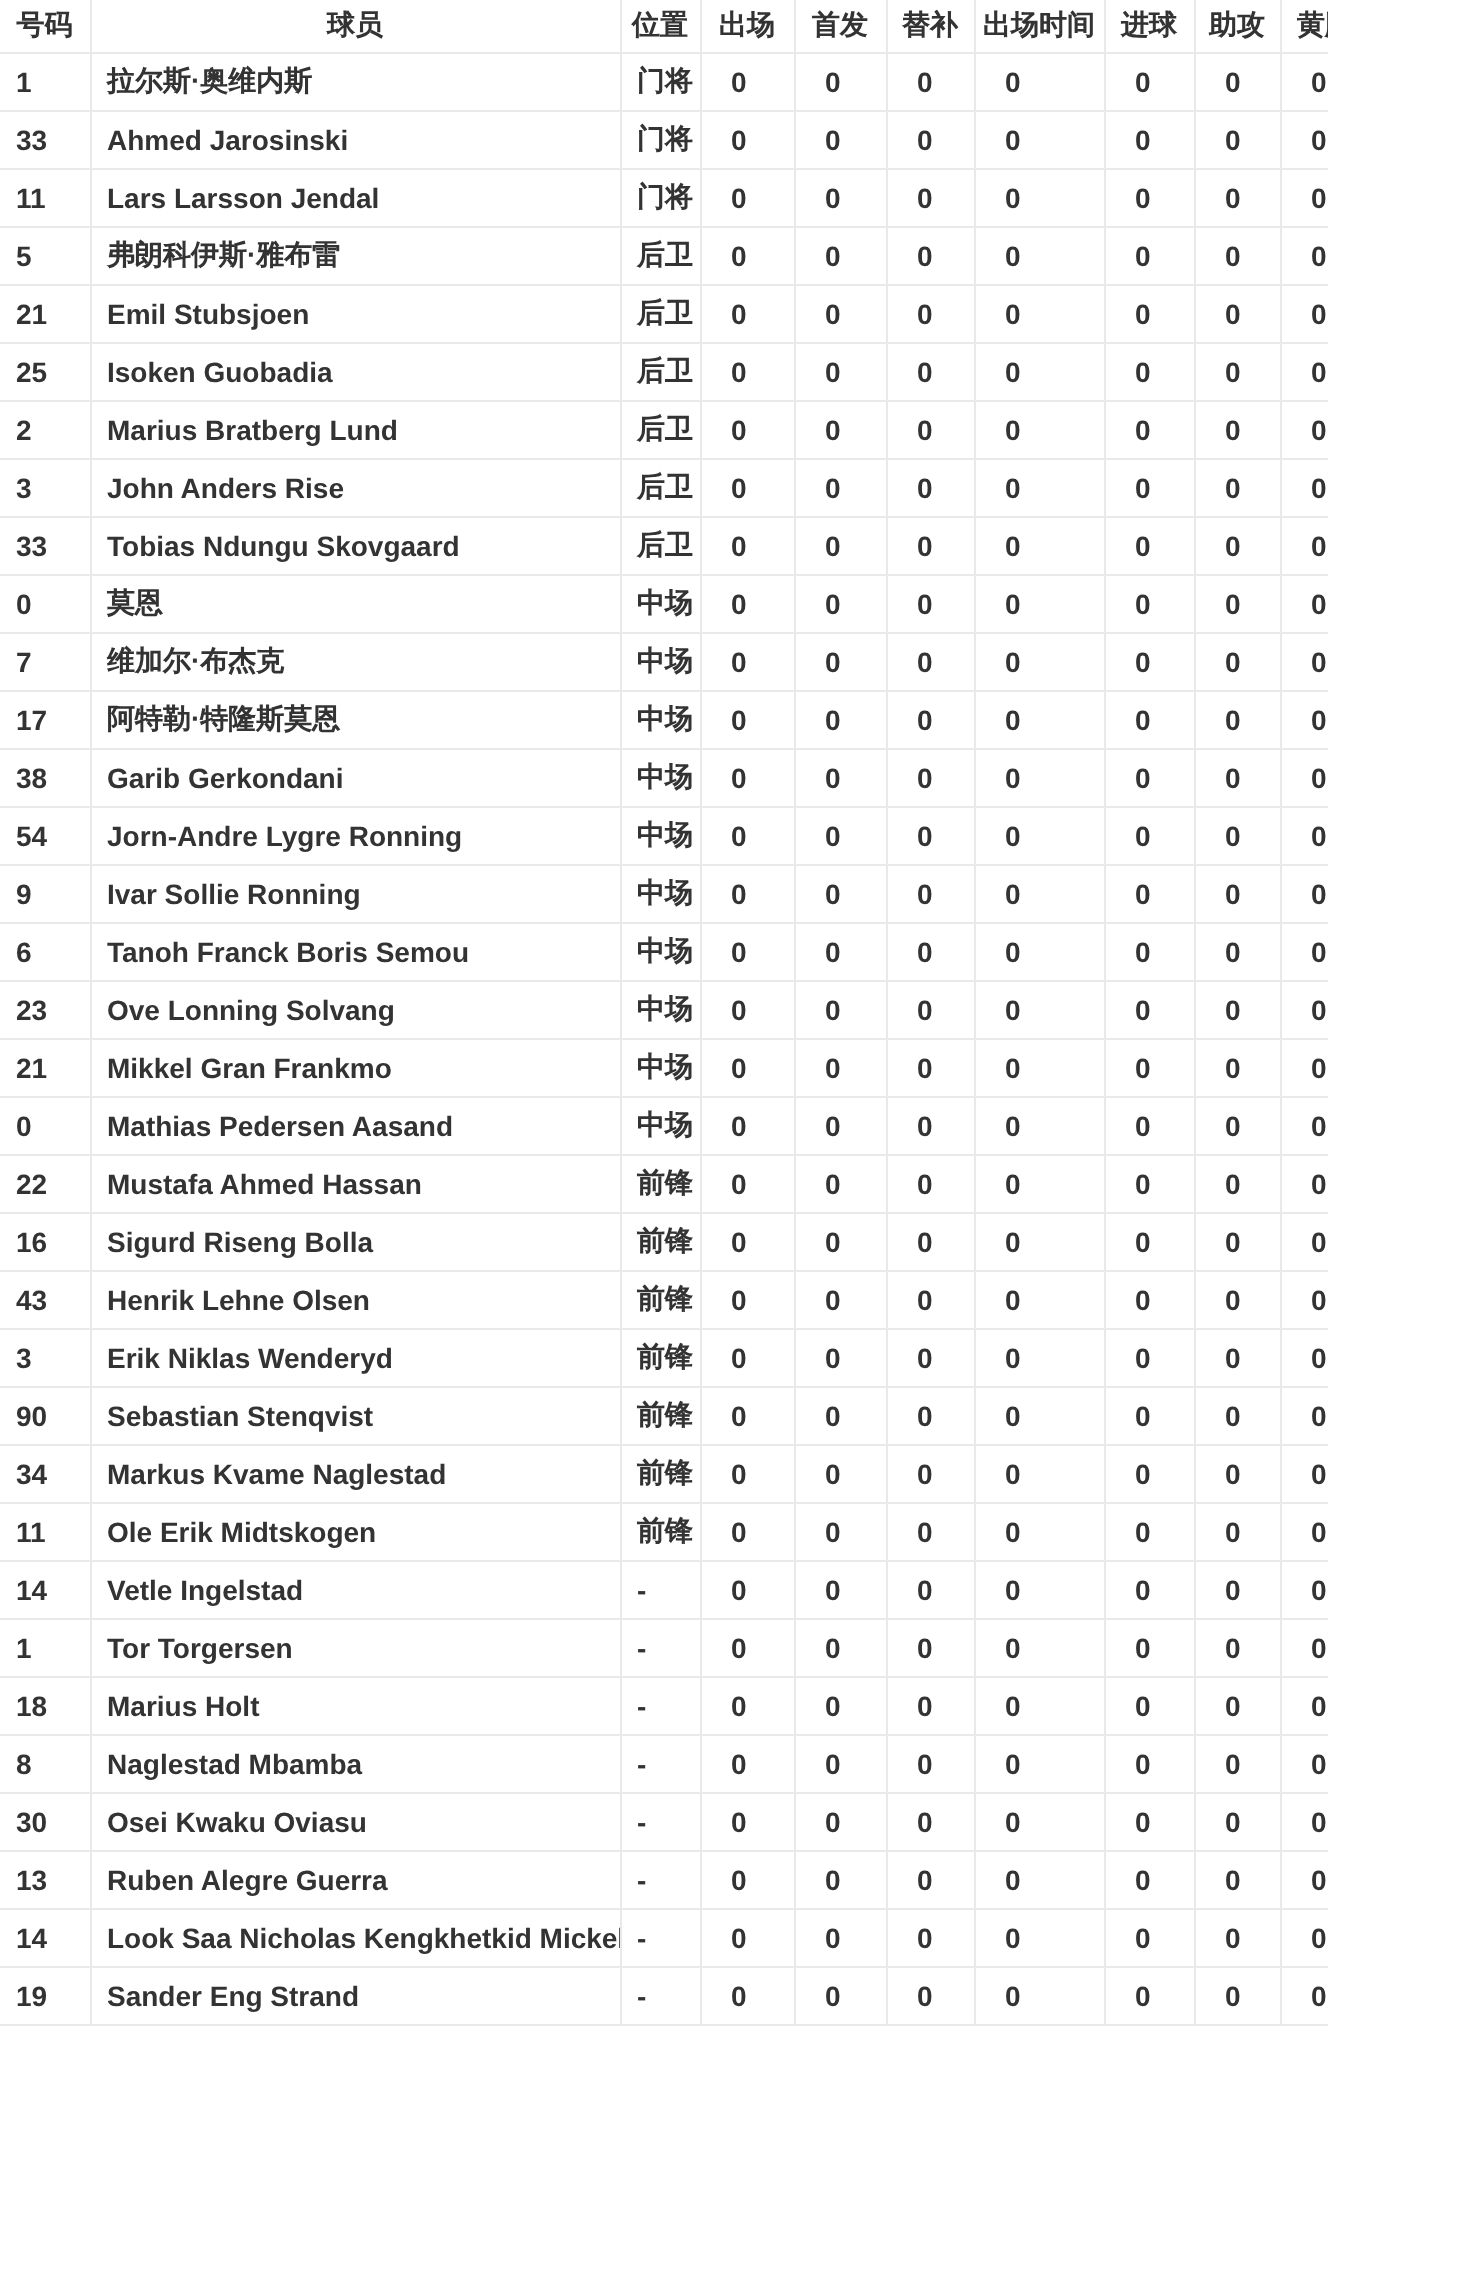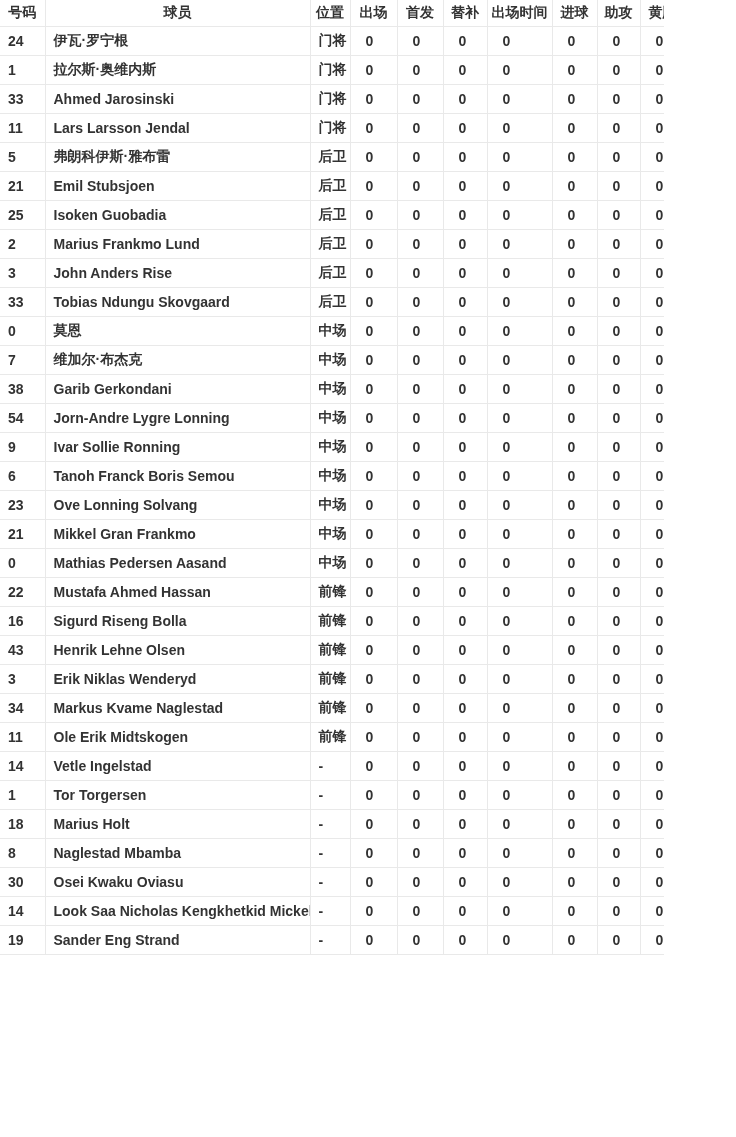--- a/index.html
+++ b/index.html
@@ -90,33 +90,20 @@
           <th>替补</th>
           <th>出场时间</th>
           <th>进球</th>
           <th>助攻</th>
           <th>黄牌</th>
           <th>红牌</th>
         </tr>
     </thead>
     <tbody>
         <tr>
-          <td>24</td>
-          <td>伊瓦·罗宁根</td>
-          <td>门将</td>
-          <td class="stat">0</td>
-          <td class="stat">0</td>
-          <td class="stat">0</td>
-          <td class="stat">0</td>
-          <td class="stat">0</td>
-          <td class="stat">0</td>
-          <td class="stat">0</td>
-          <td class="stat">0</td>
-        </tr>
-        <tr>
           <td>1</td>
           <td>拉尔斯·奥维内斯</td>
           <td>门将</td>
           <td class="stat">0</td>
           <td class="stat">0</td>
           <td class="stat">0</td>
           <td class="stat">0</td>
           <td class="stat">0</td>
           <td class="stat">0</td>
           <td class="stat">0</td>
@@ -182,21 +169,21 @@
           <td class="stat">0</td>
           <td class="stat">0</td>
           <td class="stat">0</td>
           <td class="stat">0</td>
           <td class="stat">0</td>
           <td class="stat">0</td>
           <td class="stat">0</td>
         </tr>
         <tr>
           <td>2</td>
-          <td>Marius Frankmo Lund</td>
+          <td>Marius Bratberg Lund</td>
           <td>后卫</td>
           <td class="stat">0</td>
           <td class="stat">0</td>
           <td class="stat">0</td>
           <td class="stat">0</td>
           <td class="stat">0</td>
           <td class="stat">0</td>
           <td class="stat">0</td>
           <td class="stat">0</td>
         </tr>
@@ -246,35 +233,48 @@
           <td class="stat">0</td>
           <td class="stat">0</td>
           <td class="stat">0</td>
           <td class="stat">0</td>
           <td class="stat">0</td>
           <td class="stat">0</td>
           <td class="stat">0</td>
           <td class="stat">0</td>
         </tr>
         <tr>
+          <td>17</td>
+          <td>阿特勒·特隆斯莫恩</td>
+          <td>中场</td>
+          <td class="stat">0</td>
+          <td class="stat">0</td>
+          <td class="stat">0</td>
+          <td class="stat">0</td>
+          <td class="stat">0</td>
+          <td class="stat">0</td>
+          <td class="stat">0</td>
+          <td class="stat">0</td>
+        </tr>
+        <tr>
           <td>38</td>
           <td>Garib Gerkondani</td>
           <td>中场</td>
           <td class="stat">0</td>
           <td class="stat">0</td>
           <td class="stat">0</td>
           <td class="stat">0</td>
           <td class="stat">0</td>
           <td class="stat">0</td>
           <td class="stat">0</td>
           <td class="stat">0</td>
         </tr>
         <tr>
           <td>54</td>
-          <td>Jorn-Andre Lygre Lonning</td>
+          <td>Jorn-Andre Lygre Ronning</td>
           <td>中场</td>
           <td class="stat">0</td>
           <td class="stat">0</td>
           <td class="stat">0</td>
           <td class="stat">0</td>
           <td class="stat">0</td>
           <td class="stat">0</td>
           <td class="stat">0</td>
           <td class="stat">0</td>
         </tr>
@@ -389,20 +389,33 @@
           <td class="stat">0</td>
           <td class="stat">0</td>
           <td class="stat">0</td>
           <td class="stat">0</td>
           <td class="stat">0</td>
           <td class="stat">0</td>
           <td class="stat">0</td>
           <td class="stat">0</td>
         </tr>
         <tr>
+          <td>90</td>
+          <td>Sebastian Stenqvist</td>
+          <td>前锋</td>
+          <td class="stat">0</td>
+          <td class="stat">0</td>
+          <td class="stat">0</td>
+          <td class="stat">0</td>
+          <td class="stat">0</td>
+          <td class="stat">0</td>
+          <td class="stat">0</td>
+          <td class="stat">0</td>
+        </tr>
+        <tr>
           <td>34</td>
           <td>Markus Kvame Naglestad</td>
           <td>前锋</td>
           <td class="stat">0</td>
           <td class="stat">0</td>
           <td class="stat">0</td>
           <td class="stat">0</td>
           <td class="stat">0</td>
           <td class="stat">0</td>
           <td class="stat">0</td>
@@ -469,20 +482,33 @@
           <td class="stat">0</td>
           <td class="stat">0</td>
           <td class="stat">0</td>
           <td class="stat">0</td>
           <td class="stat">0</td>
           <td class="stat">0</td>
         </tr>
         <tr>
           <td>30</td>
           <td>Osei Kwaku Oviasu</td>
+          <td>-</td>
+          <td class="stat">0</td>
+          <td class="stat">0</td>
+          <td class="stat">0</td>
+          <td class="stat">0</td>
+          <td class="stat">0</td>
+          <td class="stat">0</td>
+          <td class="stat">0</td>
+          <td class="stat">0</td>
+        </tr>
+        <tr>
+          <td>13</td>
+          <td>Ruben Alegre Guerra</td>
           <td>-</td>
           <td class="stat">0</td>
           <td class="stat">0</td>
           <td class="stat">0</td>
           <td class="stat">0</td>
           <td class="stat">0</td>
           <td class="stat">0</td>
           <td class="stat">0</td>
           <td class="stat">0</td>
         </tr>

